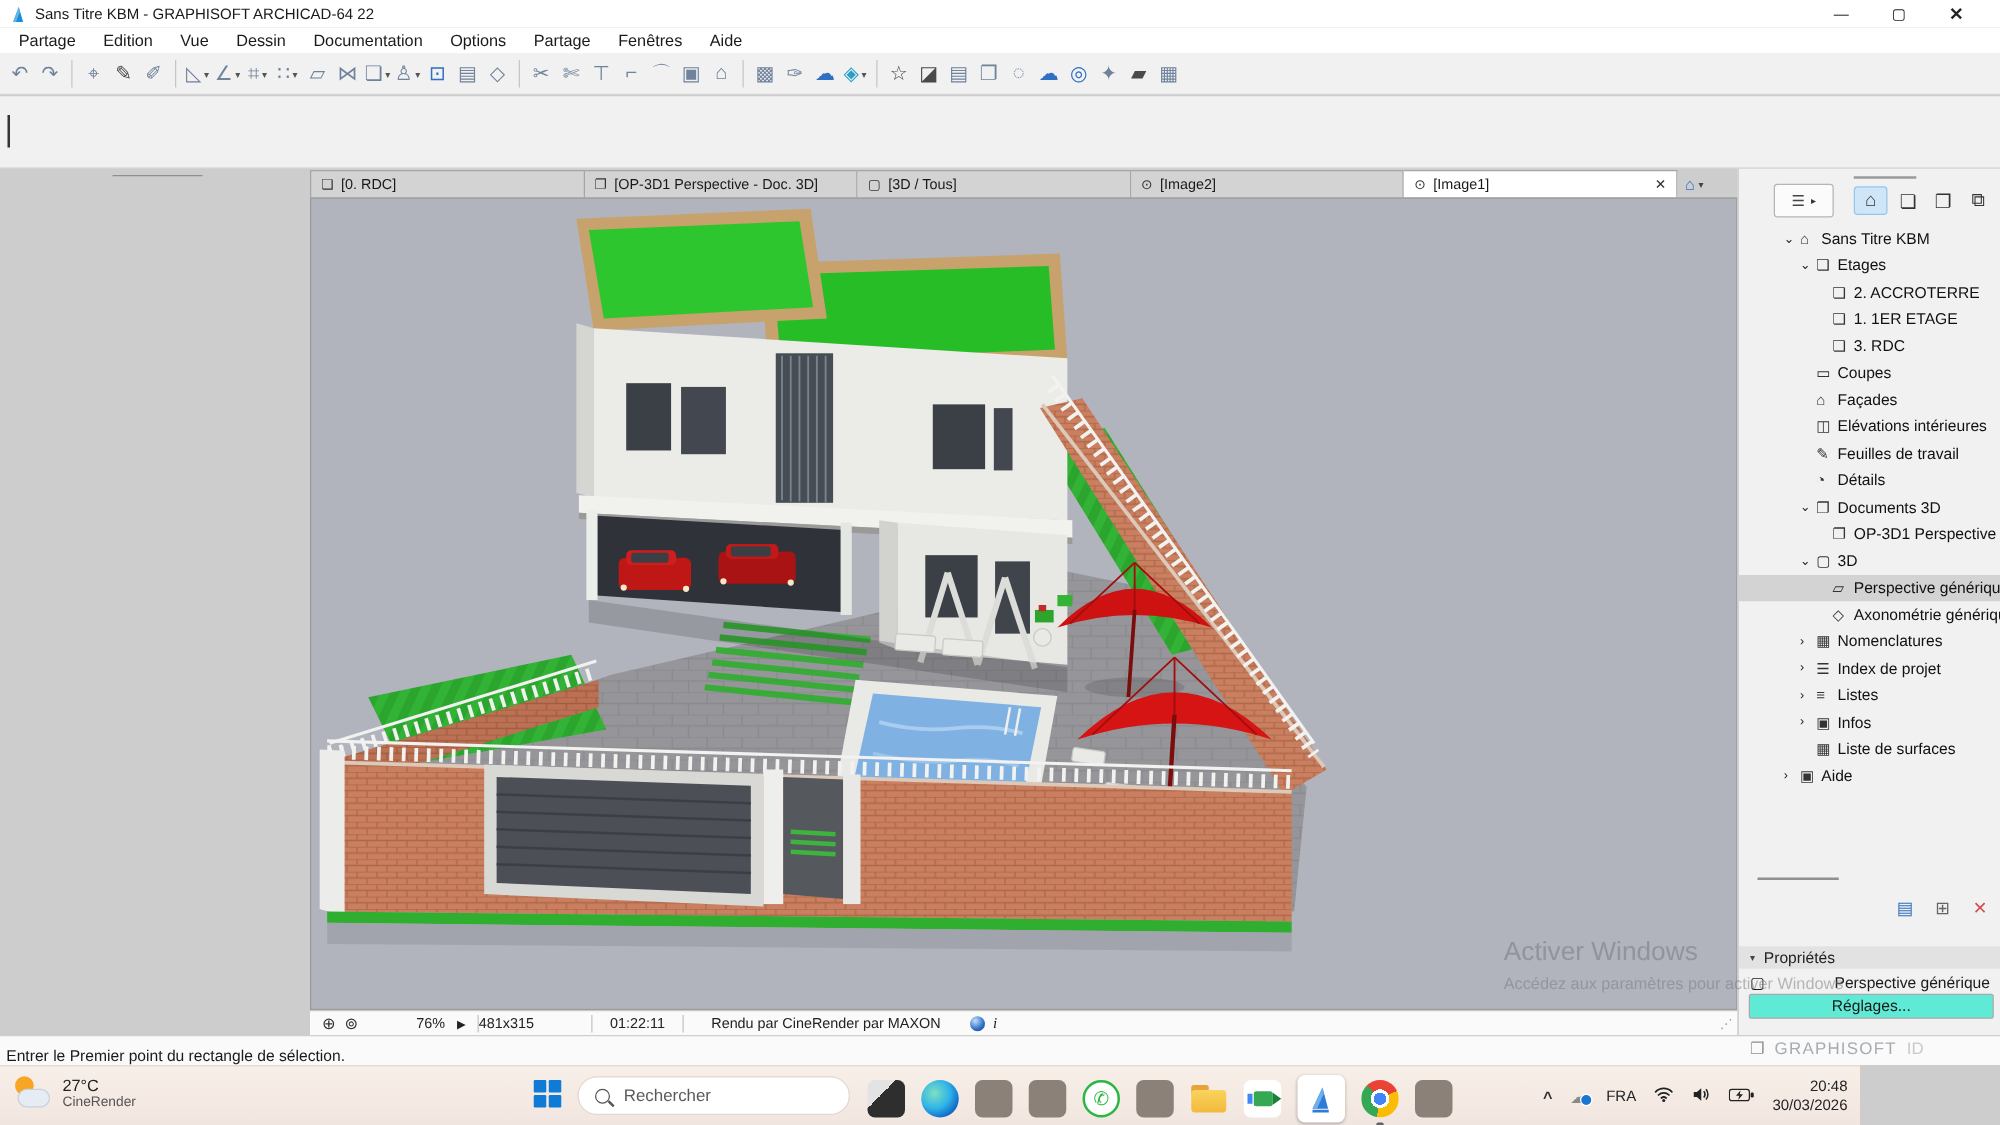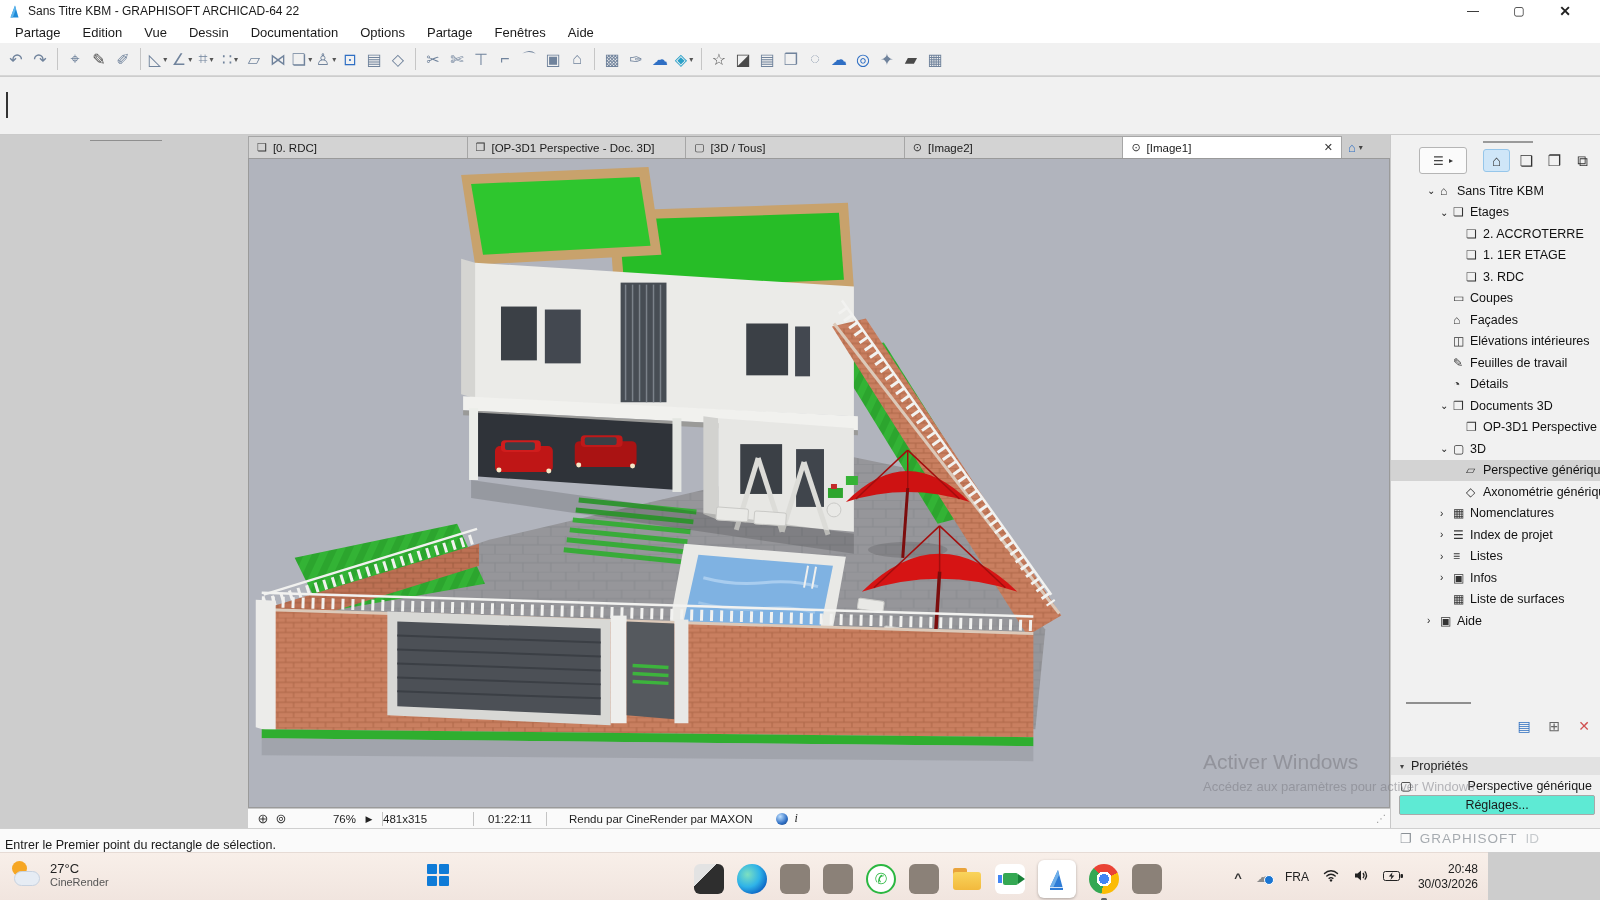--- a/index.html
+++ b/index.html
@@ -582,20 +582,24 @@
       <div class="t1">27°C</div>
       <div class="t2">CineRender</div>
     </span>
   </div>
   <div class="start">
       <span></span>
       <span></span>
       <span></span>
       <span></span>
     </div>
+  <div class="search">
+    <span class="mag"></span>
+    <input type="text" placeholder="Rechercher" style="">
+  </div>
   <div class="apps">
     <span class="tile t-dark"></span>
     <span class="tile t-edge"></span>
     <span class="tile t-gray"></span>
     <span class="tile t-gray"></span>
     <span class="tile t-wa">
         <span>✆</span>
       </span>
     <span class="tile t-gray"></span>
     <span class="tile t-folder"></span>

